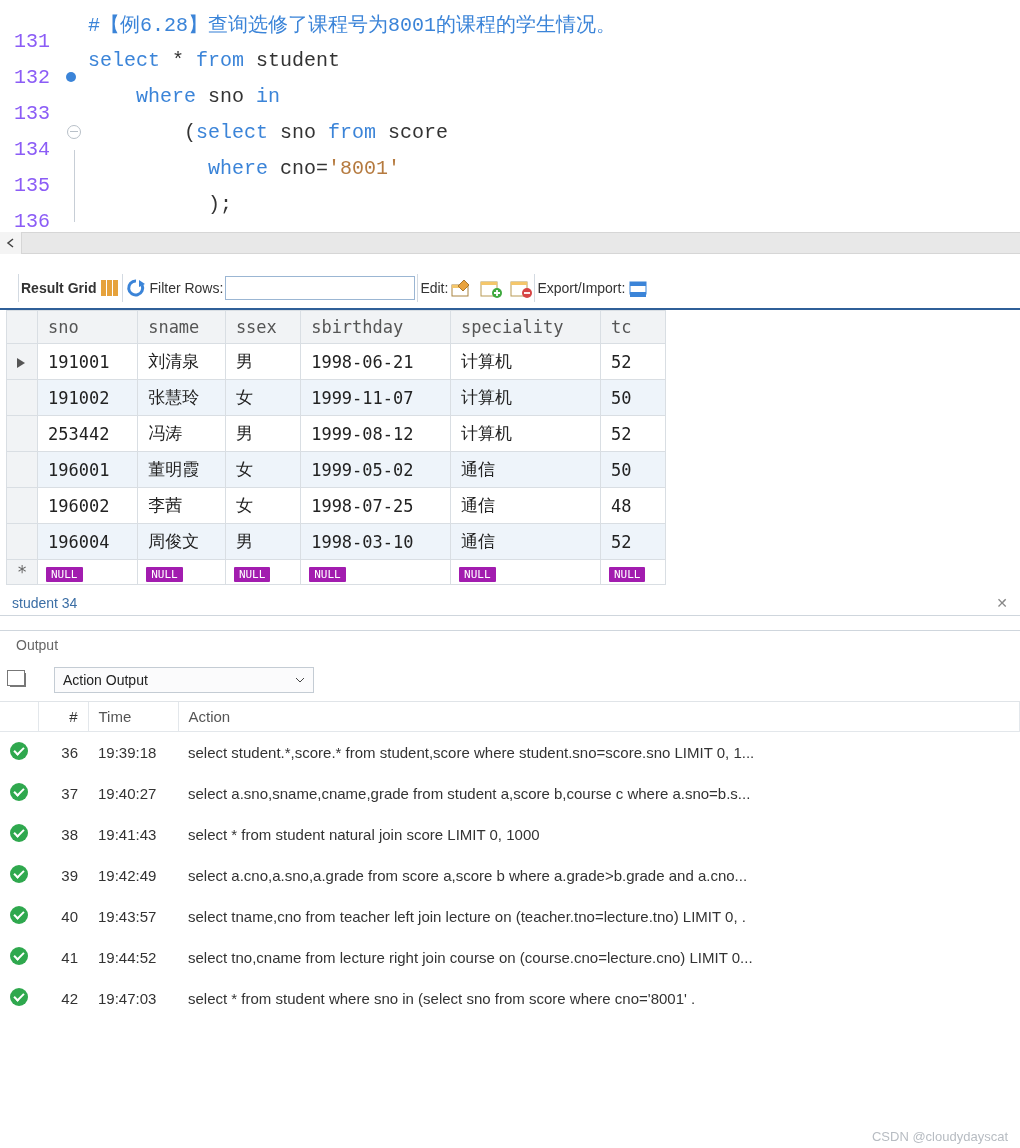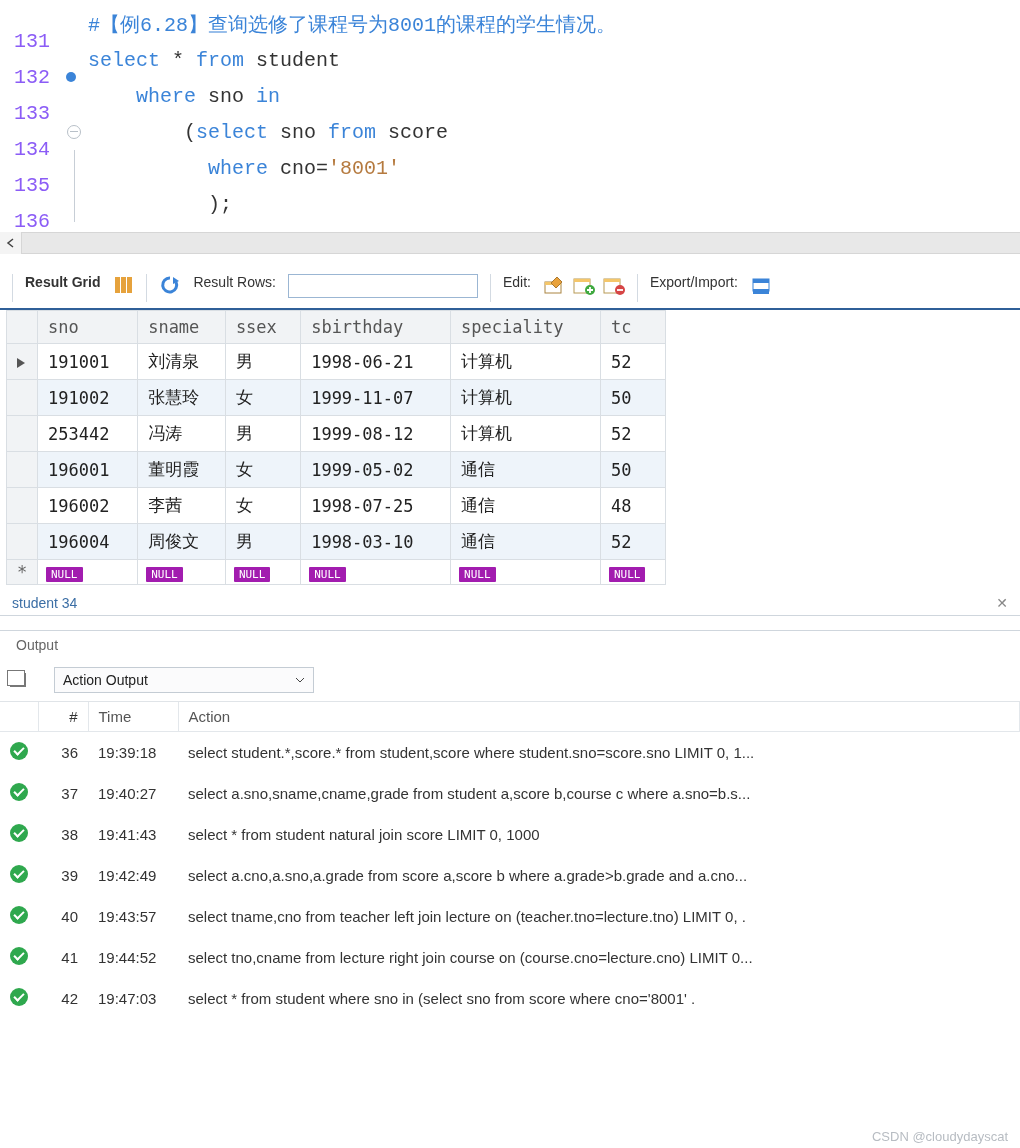--- a/index.html
+++ b/index.html
@@ -16,21 +16,21 @@
   .kw { color: #3b84d8; }
   .cm { color: #3b84d8; }
   .num { color: #e69b0a; }
   .str { color: #b57a3f; margin-top: 12px; }
   .op { color: #333; }
 
   .hscroll { height: 22px; background: #e8e8e8; border-top: 1px solid #d6d6d6; border-bottom: 1px solid #d6d6d6; display: flex; align-items: center; }
   .hscroll .arrow { width: 22px; height: 22px; display: flex; align-items: center; justify-content: center; color: #555; background: #f4f4f4; border-right: 1px solid #d6d6d6; }
   .hscroll .track { flex: 1; height: 100%; }
 
-  .toolbar { display: flex; align-items: flex-start; gap: 12px; padding: 6px 12px; border-bottom: 2px solid #2f5f98; }
+  .toolbar { display: flex; align-items: center; gap: 2px; padding: 6px 18px; border-bottom: 2px solid #2f5f98; }
   .toolbar .label { color: #333; }
   .toolbar .sep { width: 1px; height: 28px; background: #d3dae2; }
   .ic { width: 22px; height: 22px; display: inline-flex; align-items: center; justify-content: center; }
   .ic-grid { color: #e69b0a; }
   .ic-refresh { color: #3b84d8; }
   input.filter { width: 190px; height: 24px; border: 1px solid #9bb6d3; padding: 2px 4px; }
   .toolbar-icons { display: flex; gap: 8px; align-items: center; }
 
   .result-grid { border-collapse: collapse; width: 660px; margin-left: 6px; }
   .result-grid th, .result-grid td { border: 1px solid #d9dee3; padding: 6px 10px; text-align: left; font-family: Consolas, monospace; font-size: 17px; }
@@ -128,21 +128,21 @@
         <rect x="14" y="2" width="5" height="16" fill="#e6a23c"></rect>
       </svg>
   </span>
   <div class="sep"></div>
   <span class="ic ic-refresh">
     <svg width="22" height="22">
         <path d="M11 4 a7 7 0 1 0 6 4" fill="none" stroke="#3b84d8" stroke-width="3"></path>
         <polygon points="14,3 20,7 14,10" fill="#3b84d8"></polygon>
       </svg>
   </span>
-  <span class="label">Result Rows:</span>
+  <span class="label">Filter Rows:</span>
   <input class="filter" value="" style="">
   <div class="sep"></div>
   <span class="label">Edit:</span>
   <div class="toolbar-icons">
     <span class="ic">
       <svg width="22" height="20">
           <rect x="2" y="7" width="16" height="11" fill="#fff" stroke="#aa8441"></rect>
           <rect x="2" y="7" width="16" height="3" fill="#f4c66a"></rect>
           <path d="M14 2 l5 5 -6 6 -5 -5 z" fill="#e9a23b" stroke="#aa7830"></path>
         </svg>

